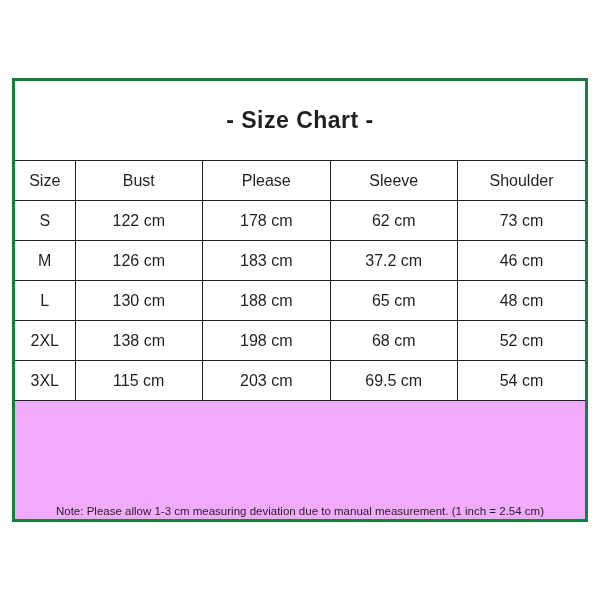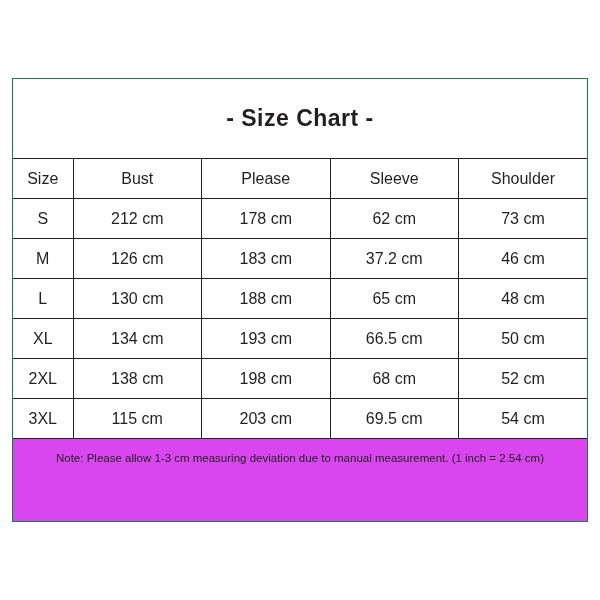--- a/index.html
+++ b/index.html
@@ -16,21 +16,21 @@
     height: 600px;
     background: #ffffff;
     box-sizing: border-box;
   }
   .chart-frame {
     position: absolute;
     left: 12px;
     top: 78px;
     width: 576px;
     height: 444px;
-    border: 1px solid #15803d;
+    border: 3px solid #15803d;
     box-sizing: border-box;
     background: #ffffff;
     display: flex;
     flex-direction: column;
   }
   .title-band {
     height: 80px;
     display: flex;
     align-items: center;
     justify-content: center;
@@ -61,25 +61,25 @@
     padding: 0;
   }
   table.size-table th:last-child,
   table.size-table td:last-child {
     border-right: none;
   }
   table.size-table col.c-size { width: 60px; }
   table.size-table col.c-rest { width: auto; }
   .note-band {
     flex: 1;
-    background: #d946ef;
+    background: #f0abfc;
     display: flex;
-    align-items: flex-start;
+    align-items: flex-end;
     justify-content: center;
-    padding: 12px 14px;
+    padding: 0 14px;
     box-sizing: border-box;
   }
   .note-band .note-text {
     font-size: 11.5px;
     color: #231f20;
     text-align: center;
     line-height: 1.3;
   }
 </style>
 </head>
@@ -105,45 +105,38 @@
           <th>Size</th>
           <th>Bust</th>
           <th>Please</th>
           <th>Sleeve</th>
           <th>Shoulder</th>
         </tr>
       </thead>
       <tbody>
         <tr>
           <td>S</td>
-          <td>212 cm</td>
+          <td>122 cm</td>
           <td>178 cm</td>
           <td>62 cm</td>
           <td>73 cm</td>
         </tr>
         <tr>
           <td>M</td>
           <td>126 cm</td>
           <td>183 cm</td>
           <td>37.2 cm</td>
           <td>46 cm</td>
         </tr>
         <tr>
           <td>L</td>
           <td>130 cm</td>
           <td>188 cm</td>
           <td>65 cm</td>
           <td>48 cm</td>
-        </tr>
-        <tr>
-          <td>XL</td>
-          <td>134 cm</td>
-          <td>193 cm</td>
-          <td>66.5 cm</td>
-          <td>50 cm</td>
         </tr>
         <tr>
           <td>2XL</td>
           <td>138 cm</td>
           <td>198 cm</td>
           <td>68 cm</td>
           <td>52 cm</td>
         </tr>
         <tr>
           <td>3XL</td>

